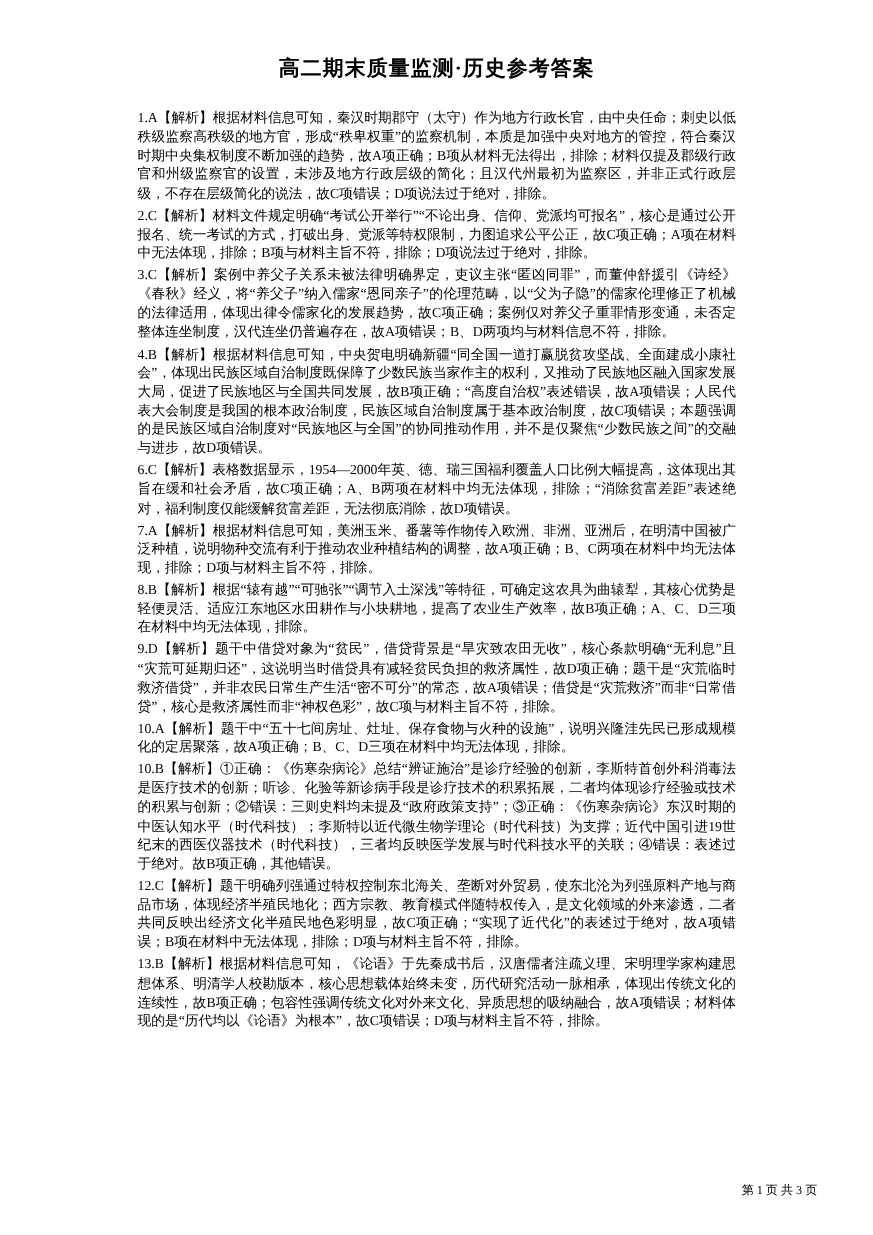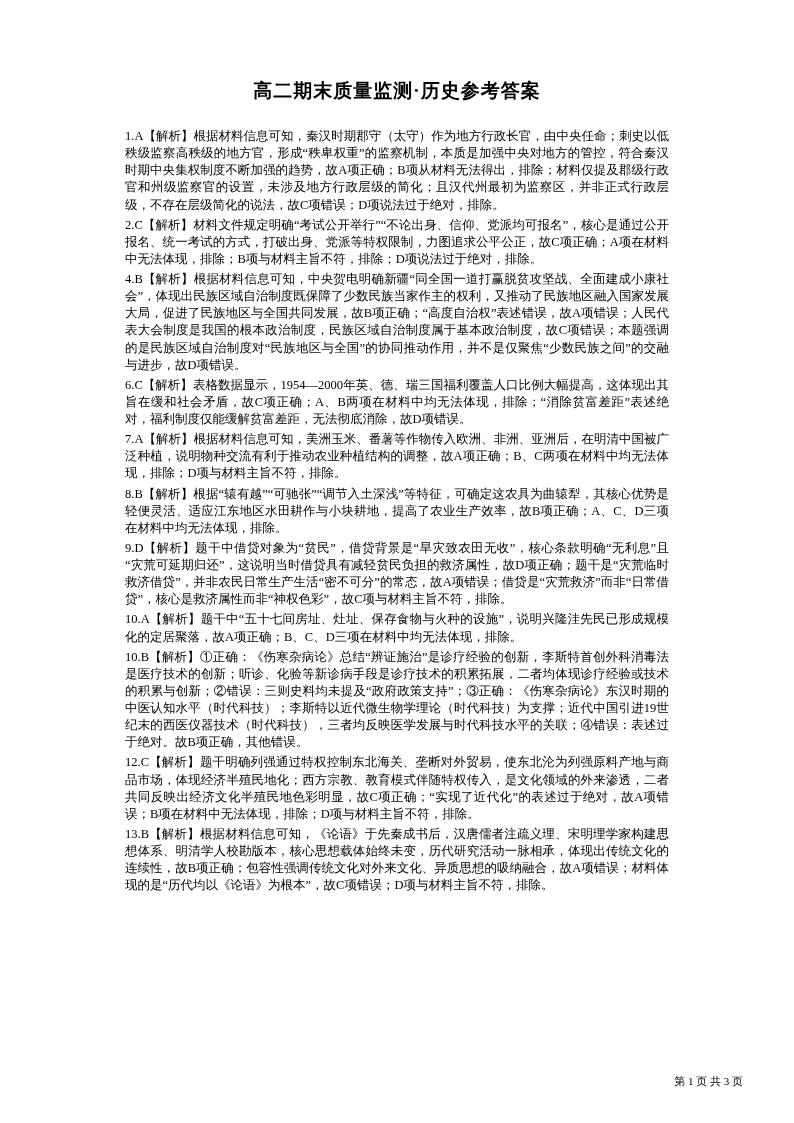--- a/index.html
+++ b/index.html
@@ -8,21 +8,21 @@
     background: #ffffff;
   }
   .page {
     position: relative;
     width: 692px;
     height: 1123px;
     margin: 0 auto;
     box-sizing: border-box;
     background: #ffffff;
     color: #000000;
-    padding: 78px 74px 60px 74px;
+    padding: 49px 74px 60px 74px;
     overflow: hidden;
     font-family: "Liberation Serif", "DejaVu Serif", serif;
   }
   .doc-title {
     font-size: 19px;
     font-weight: bold;
     text-align: center;
     margin: 0 0 24px 0;
     letter-spacing: 1px;
   }
@@ -52,20 +52,21 @@
 </head>
 <body>
 
 <div class="page">
 
   <h1 class="doc-title">高二期末质量监测·历史参考答案</h1>
 
 
   <p class="answer">1.A【解析】根据材料信息可知，秦汉时期郡守（太守）作为地方行政长官，由中央任命；刺史以低秩级监察高秩级的地方官，形成“秩卑权重”的监察机制，本质是加强中央对地方的管控，符合秦汉时期中央集权制度不断加强的趋势，故A项正确；B项从材料无法得出，排除；材料仅提及郡级行政官和州级监察官的设置，未涉及地方行政层级的简化；且汉代州最初为监察区，并非正式行政层级，不存在层级简化的说法，故C项错误；D项说法过于绝对，排除。</p>
   <p class="answer">2.C【解析】材料文件规定明确“考试公开举行”“不论出身、信仰、党派均可报名”，核心是通过公开报名、统一考试的方式，打破出身、党派等特权限制，力图追求公平公正，故C项正确；A项在材料中无法体现，排除；B项与材料主旨不符，排除；D项说法过于绝对，排除。</p>
+  <p class="answer">3.C【解析】案例中养父子关系未被法律明确界定，吏议主张“匿凶同罪”，而董仲舒援引《诗经》《春秋》经义，将“养父子”纳入儒家“恩同亲子”的伦理范畴，以“父为子隐”的儒家伦理修正了机械的法律适用，体现出律令儒家化的发展趋势，故C项正确；案例仅对养父子重罪情形变通，未否定整体连坐制度，汉代连坐仍普遍存在，故A项错误；B、D两项均与材料信息不符，排除。</p>
   <p class="answer">4.B【解析】根据材料信息可知，中央贺电明确新疆“同全国一道打赢脱贫攻坚战、全面建成小康社会”，体现出民族区域自治制度既保障了少数民族当家作主的权利，又推动了民族地区融入国家发展大局，促进了民族地区与全国共同发展，故B项正确；“高度自治权”表述错误，故A项错误；人民代表大会制度是我国的根本政治制度，民族区域自治制度属于基本政治制度，故C项错误；本题强调的是民族区域自治制度对“民族地区与全国”的协同推动作用，并不是仅聚焦“少数民族之间”的交融与进步，故D项错误。</p>
   <p class="answer">6.C【解析】表格数据显示，1954—2000年英、德、瑞三国福利覆盖人口比例大幅提高，这体现出其旨在缓和社会矛盾，故C项正确；A、B两项在材料中均无法体现，排除；“消除贫富差距”表述绝对，福利制度仅能缓解贫富差距，无法彻底消除，故D项错误。</p>
   <p class="answer">7.A【解析】根据材料信息可知，美洲玉米、番薯等作物传入欧洲、非洲、亚洲后，在明清中国被广泛种植，说明物种交流有利于推动农业种植结构的调整，故A项正确；B、C两项在材料中均无法体现，排除；D项与材料主旨不符，排除。</p>
   <p class="answer">8.B【解析】根据“辕有越”“可驰张”“调节入土深浅”等特征，可确定这农具为曲辕犁，其核心优势是轻便灵活、适应江东地区水田耕作与小块耕地，提高了农业生产效率，故B项正确；A、C、D三项在材料中均无法体现，排除。</p>
   <p class="answer">9.D【解析】题干中借贷对象为“贫民”，借贷背景是“旱灾致农田无收”，核心条款明确“无利息”且“灾荒可延期归还”，这说明当时借贷具有减轻贫民负担的救济属性，故D项正确；题干是“灾荒临时救济借贷”，并非农民日常生产生活“密不可分”的常态，故A项错误；借贷是“灾荒救济”而非“日常借贷”，核心是救济属性而非“神权色彩”，故C项与材料主旨不符，排除。</p>
   <p class="answer">10.A【解析】题干中“五十七间房址、灶址、保存食物与火种的设施”，说明兴隆洼先民已形成规模化的定居聚落，故A项正确；B、C、D三项在材料中均无法体现，排除。</p>
   <p class="answer">10.B【解析】①正确：《伤寒杂病论》总结“辨证施治”是诊疗经验的创新，李斯特首创外科消毒法是医疗技术的创新；听诊、化验等新诊病手段是诊疗技术的积累拓展，二者均体现诊疗经验或技术的积累与创新；②错误：三则史料均未提及“政府政策支持”；③正确：《伤寒杂病论》东汉时期的中医认知水平（时代科技）；李斯特以近代微生物学理论（时代科技）为支撑；近代中国引进19世纪末的西医仪器技术（时代科技），三者均反映医学发展与时代科技水平的关联；④错误：表述过于绝对。故B项正确，其他错误。</p>
   <p class="answer">12.C【解析】题干明确列强通过特权控制东北海关、垄断对外贸易，使东北沦为列强原料产地与商品市场，体现经济半殖民地化；西方宗教、教育模式伴随特权传入，是文化领域的外来渗透，二者共同反映出经济文化半殖民地色彩明显，故C项正确；“实现了近代化”的表述过于绝对，故A项错误；B项在材料中无法体现，排除；D项与材料主旨不符，排除。</p>
   <p class="answer">13.B【解析】根据材料信息可知，《论语》于先秦成书后，汉唐儒者注疏义理、宋明理学家构建思想体系、明清学人校勘版本，核心思想载体始终未变，历代研究活动一脉相承，体现出传统文化的连续性，故B项正确；包容性强调传统文化对外来文化、异质思想的吸纳融合，故A项错误；材料体现的是“历代均以《论语》为根本”，故C项错误；D项与材料主旨不符，排除。</p>
 

